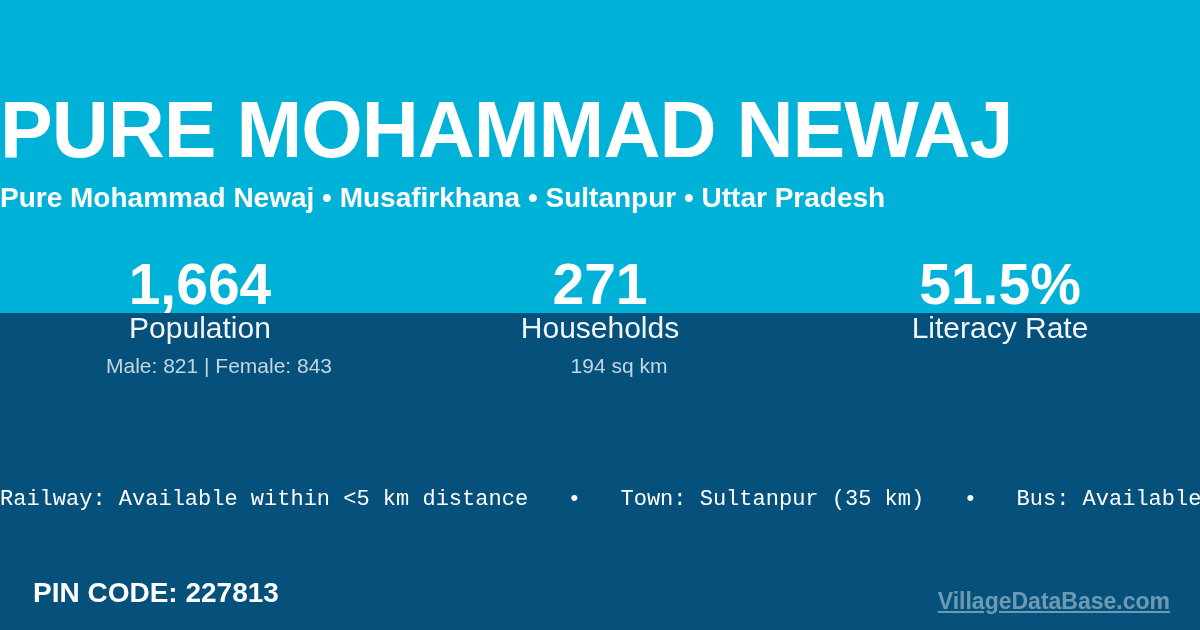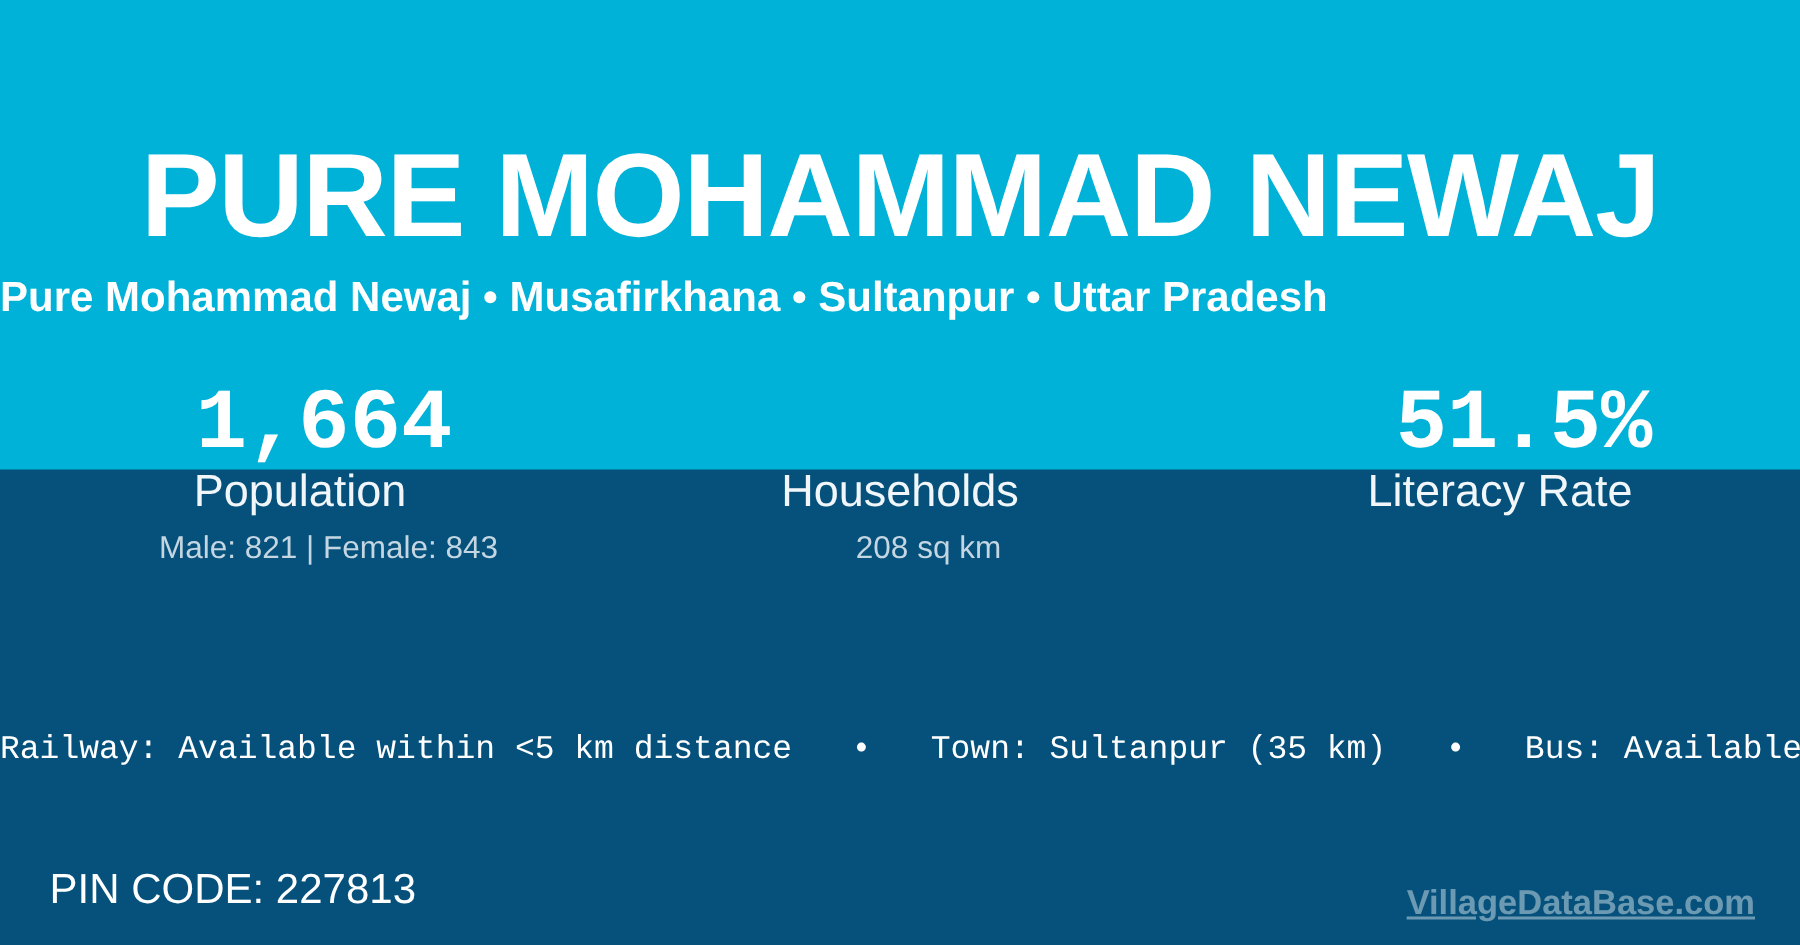--- a/index.html
+++ b/index.html
@@ -20,21 +20,20 @@
     position: absolute;
     top: 0; left: 0;
     width: 1200px;
     height: 313px;
     background: #00b1d8;
   }
   .page-title {
     position: absolute;
     top: 90px; left: 0;
     width: 1200px;
-    text-align: center;
     font-size: 79px;
     font-weight: bold;
     line-height: 1;
     color: #ffffff;
     letter-spacing: -1px;
     white-space: nowrap;
   }
   .breadcrumb {
     position: absolute;
     top: 184px; left: 0;
@@ -57,27 +56,26 @@
     top: 0;
     width: 400px;
     height: 400px;
     text-align: center;
   }
   .stat-card.col-0 { left: 0; }
   .stat-card.col-1 { left: 400px; }
   .stat-card.col-2 { left: 800px; }
   .stat-value {
     position: absolute;
-    top: 256px; left: 16px;
+    top: 256px; left: 0;
     width: 100%;
     font-size: 57px;
     font-weight: bold;
     line-height: 1;
     color: #ffffff;
-    font-family: Liberation Mono, monospace;
   }
   .stat-label {
     position: absolute;
     top: 313px; left: 0;
     width: 100%;
     font-size: 30px;
     font-weight: normal;
     line-height: 1;
     color: #f0f6f9;
   }
@@ -98,21 +96,21 @@
     font-size: 22px;
     line-height: 1;
     color: #ffffff;
     white-space: pre;
     font-family: Liberation Mono, monospace;
   }
   .pin-code-label {
     position: absolute;
     top: 579px; left: 33px;
     font-size: 28px;
-    font-weight: normal;
+    font-weight: bold;
     line-height: 1;
     color: #ffffff;
     white-space: nowrap;
     text-align: right;
   }
   .brand-watermark {
     position: absolute;
     top: 590px; right: 30px;
     font-size: 23px;
     font-weight: bold;
@@ -135,22 +133,23 @@
 
   <div class="stats-row">
 
     <div class="stat-card col-0">
       <div class="stat-value">1,664</div>
       <div class="stat-label">Population</div>
       <div class="stat-detail">Male: 821 | Female: 843</div>
     </div>
 
     <div class="stat-card col-1">
+      <div class="stat-value">271</div>
       <div class="stat-label">Households</div>
-      <div class="stat-detail">208 sq km</div>
+      <div class="stat-detail">194 sq km</div>
     </div>
 
     <div class="stat-card col-2">
       <div class="stat-value">51.5%</div>
       <div class="stat-label">Literacy Rate</div>
     </div>
 
   </div>
 
   <div class="transport-summary">Railway: Available within &lt;5 km distance   •   Town: Sultanpur (35 km)   •   Bus: Available</div>

